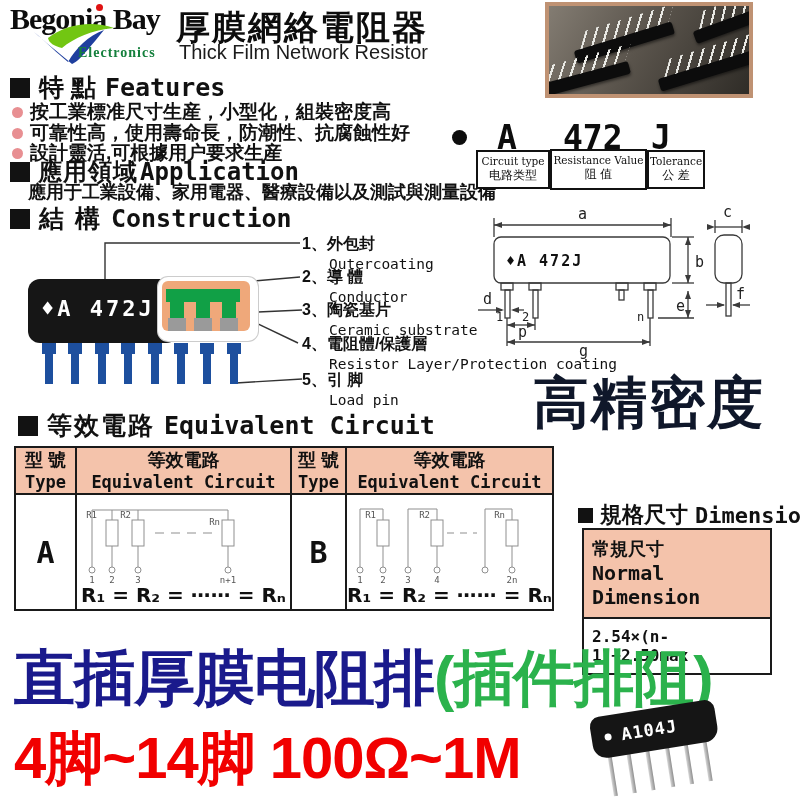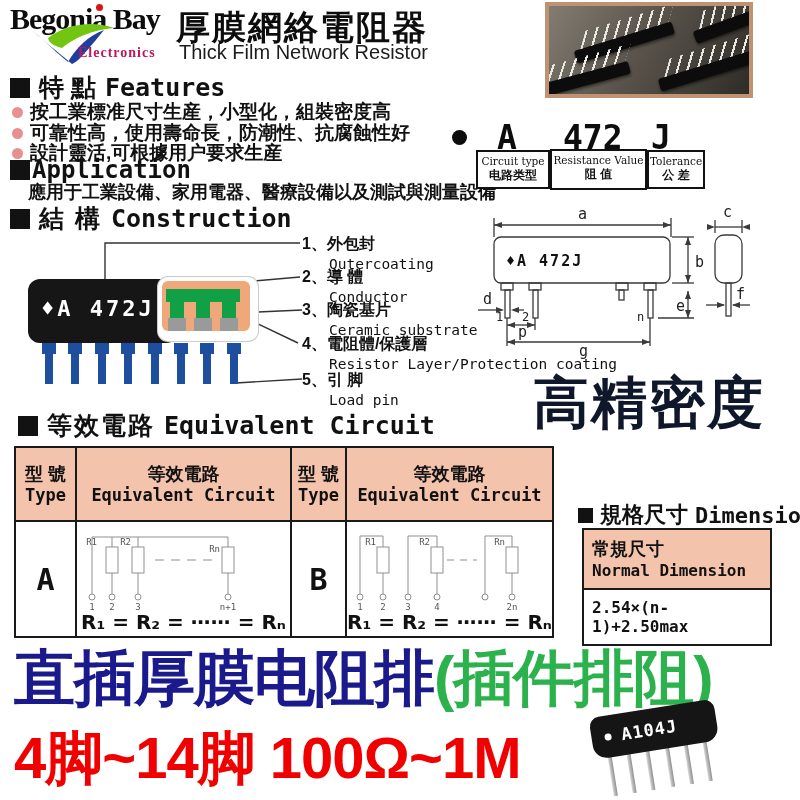--- a/index.html
+++ b/index.html
@@ -8,36 +8,36 @@
   .abs{position:absolute;}
   .cn{font-family:"Liberation Sans",sans-serif;font-weight:700;}
   .mono{font-family:"DejaVu Sans Mono",monospace;}
   
   .sec-h{display:flex;align-items:center;gap:9px;font-weight:700;white-space:nowrap;}
   .sq{width:20px;height:20px;background:#121212;flex:0 0 auto;}
   .sq-sm{width:15px;height:15px;background:#121212;flex:0 0 auto;}
   
   .brand{font-family:"Liberation Serif",serif;font-weight:700;font-size:30px;letter-spacing:-1px;color:#0d0d0d;}
   .red-dot{width:7px;height:7px;border-radius:50%;background:#e01212;}
-  .electronics{font-family:"Liberation Serif",serif;font-weight:700;font-size:14px;color:#be185d;letter-spacing:1px;}
+  .electronics{font-family:"Liberation Serif",serif;font-weight:700;font-size:14px;color:#15803d;letter-spacing:1px;}
   .title-cn{font-size:34px;font-weight:700;letter-spacing:2px;color:#0d0d0d;white-space:nowrap;}
   .title-en{font-size:20px;color:#1c1c1c;white-space:nowrap;}
   
   .photo{width:200px;height:88px;border:4px solid #bf9273;overflow:hidden;background:linear-gradient(120deg,#837c72 0%,#5a544c 45%,#2f2c27 100%);}
   .sip{position:absolute;}
   .sip-pins{height:16px;width:92px;margin-left:12px;background:repeating-linear-gradient(90deg,#e9e9e4 0 2.5px,rgba(0,0,0,0) 2.5px 11.5px);transform:skewX(-33deg);}
   .sip-bar{width:102px;height:13px;background:#0c0c0c;border-radius:3px;box-shadow:0 2px 3px rgba(0,0,0,.5);}
   
   .feat-line{font-size:19px;font-weight:700;white-space:nowrap;display:flex;align-items:center;gap:7px;}
   .dot-pink{width:11px;height:11px;border-radius:50%;background:#e88f92;flex:0 0 auto;}
   
   .mark-char{font-family:"DejaVu Sans Mono",monospace;font-weight:700;font-size:33px;color:#0d0d0d;}
   .mark-box{border:2px solid #111;text-align:center;background:#fff;padding-top:2px;}
   .mark-box .en{font-family:"DejaVu Serif",serif;font-size:10.5px;line-height:14px;display:block;}
-  .mark-box .cnl{font-size:12px;line-height:15px;display:block;font-weight:700;}
+  .mark-box .cnl{font-size:12px;line-height:15px;display:block;font-weight:400;}
   .black-dot{width:15px;height:15px;border-radius:50%;background:#0d0d0d;}
   
   .c-body{width:150px;height:64px;background:#161616;border-radius:12px;}
   .c-mark{color:#fff;font-family:"DejaVu Sans Mono",monospace;font-weight:700;font-size:22px;letter-spacing:3px;white-space:nowrap;}
   .cutaway{width:100px;height:64px;background:#ffffff;border-radius:10px;box-shadow:0 0 0 1px #cccccc;}
   .pin{position:absolute;width:14px;}
   .pin-cap{width:14px;height:11px;background:#1d4f9e;}
   .pin-stem{width:8px;height:30px;background:#1d4f9e;margin:0 auto;}
   .c-item{white-space:nowrap;}
   .c-item .l1{font-size:16px;font-weight:700;}
@@ -118,20 +118,21 @@
     <span class="dot-pink"></span>
     <span>可靠性高，使用壽命長，防潮性、抗腐蝕性好</span>
   </div>
   <div class="abs feat-line" style="left:12px;top:140px;">
     <span class="dot-pink"></span>
     <span>設計靈活,可根據用户要求生産</span>
   </div>
 
   <div class="abs sec-h" style="left:10px;top:156px;font-size:24px;gap:8px;">
     <span class="sq"></span>
+    <span class="cn" style="letter-spacing:1px;">應用領域</span>
       <span class="mono" style="font-weight:700;margin-left:-6px;">Application</span>
   </div>
   <div class="abs cn" style="left:28px;top:180px;font-size:18px;white-space:nowrap;">應用于工業設備、家用電器、醫療設備以及測試與測量設備</div>
 
   <div class="abs black-dot" style="left:452px;top:130px;"></div>
   <div class="abs mark-char" style="left:497px;top:118px;">A</div>
   <div class="abs mark-char" style="left:563px;top:118px;">472</div>
   <div class="abs mark-char" style="left:651px;top:118px;">J</div>
   <div class="abs mark-box" style="left:476px;top:150px;width:70px;height:33px;">
     <span class="en">Circuit type</span>
@@ -318,21 +319,21 @@
   </div>
 
   <table class="eq abs" style="left:14px;top:446px;width:538px;">
     <colgroup>
         <col style="width:61px">
         <col style="width:215px">
         <col style="width:55px">
         <col style="width:207px">
       </colgroup>
     <tbody>
-        <tr style="height:74px;">
+        <tr style="height:47px;">
       <td class="hd">
         <div class="h-cn">型 號</div>
         <div class="h-en">Type</div>
       </td>
       <td class="hd">
         <div class="h-cn">等效電路</div>
         <div class="h-en">Equivalent Circuit</div>
       </td>
       <td class="hd">
         <div class="h-cn">型 號</div>
@@ -422,21 +423,21 @@
   <div class="abs sec-h" style="left:578px;top:500px;font-size:22px;gap:7px;">
     <span class="sq-sm"></span>
     <span class="cn">規格尺寸</span>
     <span class="mono" style="font-weight:700;">Dimensions</span>
   </div>
   <table class="dim abs" style="left:582px;top:528px;width:190px;">
     <tbody>
         <tr style="height:48px;">
       <td class="hd">
         <div class="h-cn" style="font-size:18px;font-weight:700;">常規尺寸</div>
-        <div class="h-en mono" style="font-weight:700;font-size:16px;">Normal Dimension</div>
+        <div class="h-en mono" style="font-weight:700;font-size:20px;">Normal Dimension</div>
       </td>
     </tr>
     <tr style="height:52px;">
       <td>
             <div class="mono" style="font-weight:700;font-size:16px;">2.54×(n-1)+2.50max</div>
           </td>
     </tr>
   </tbody>
     </table>
 

